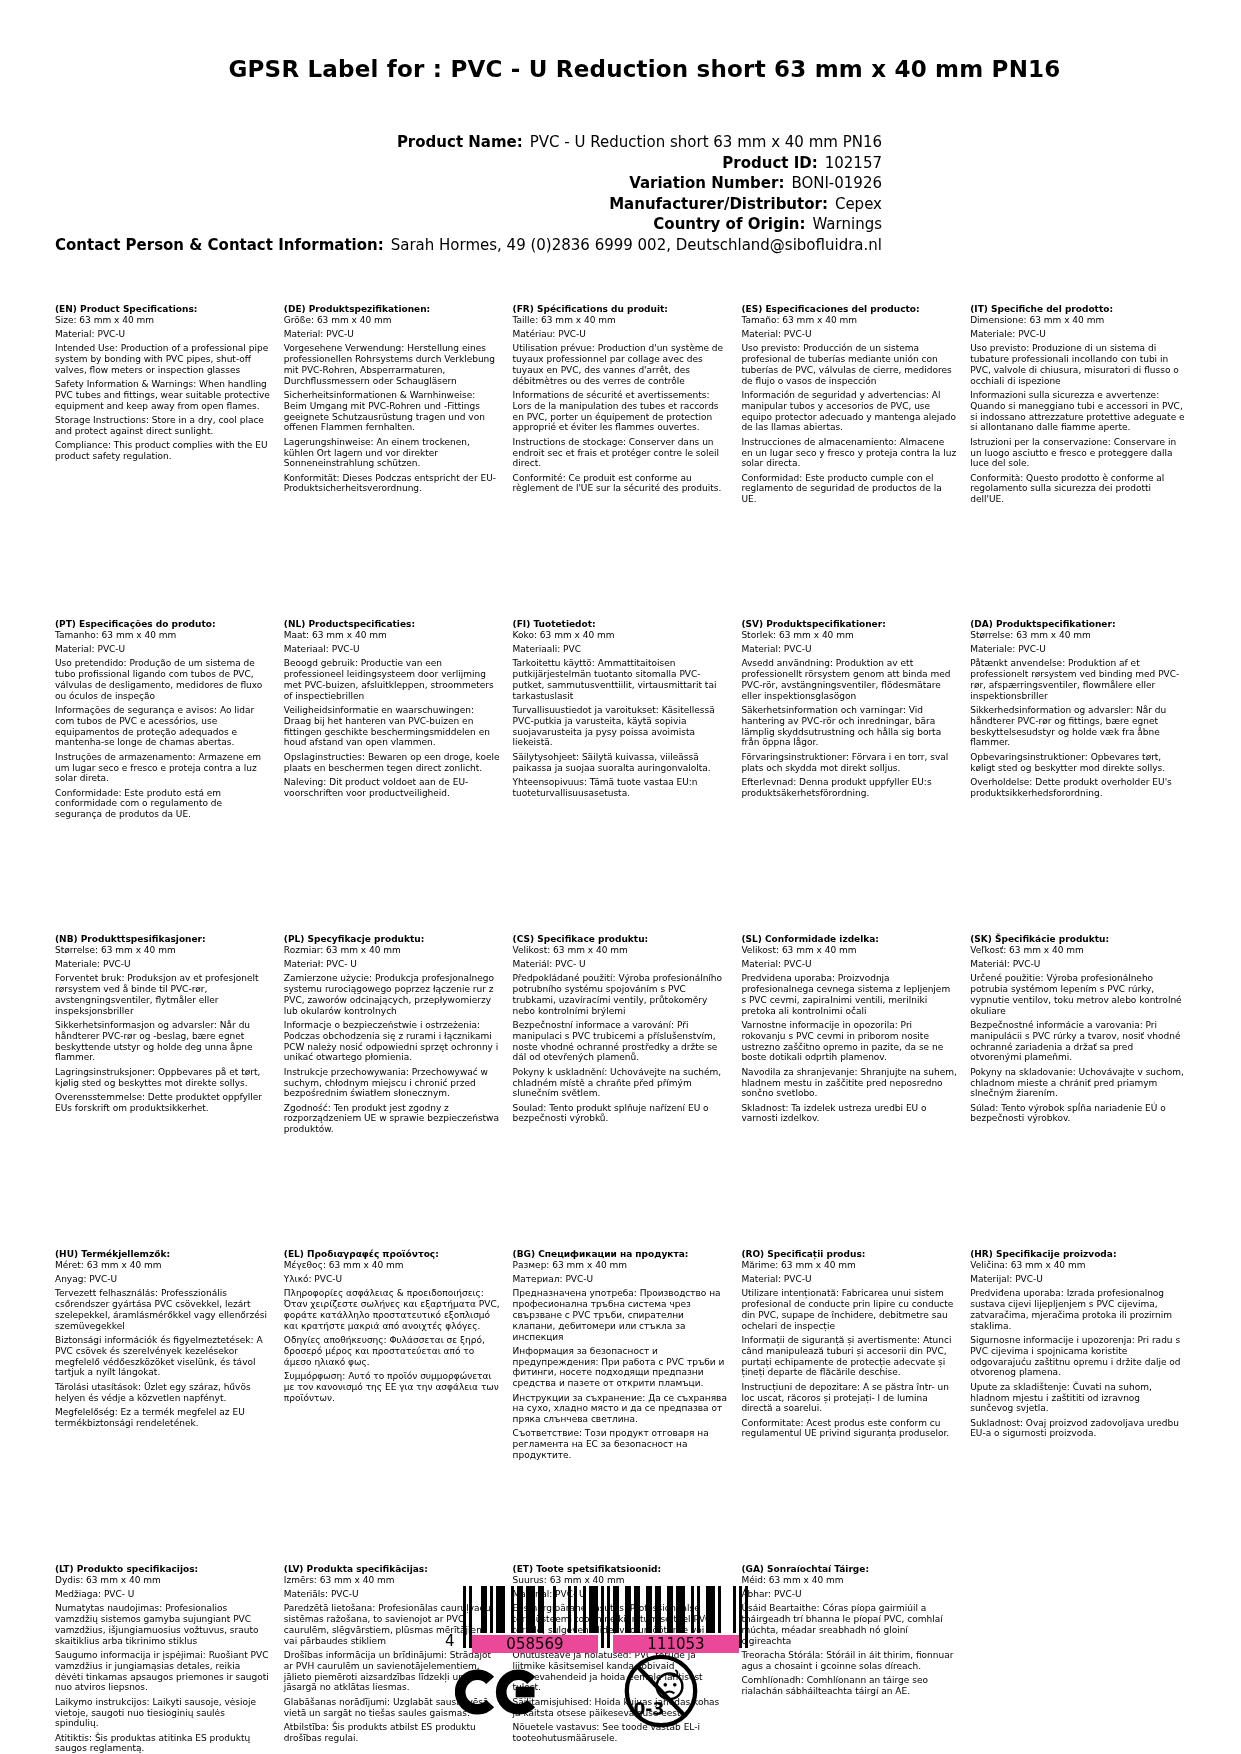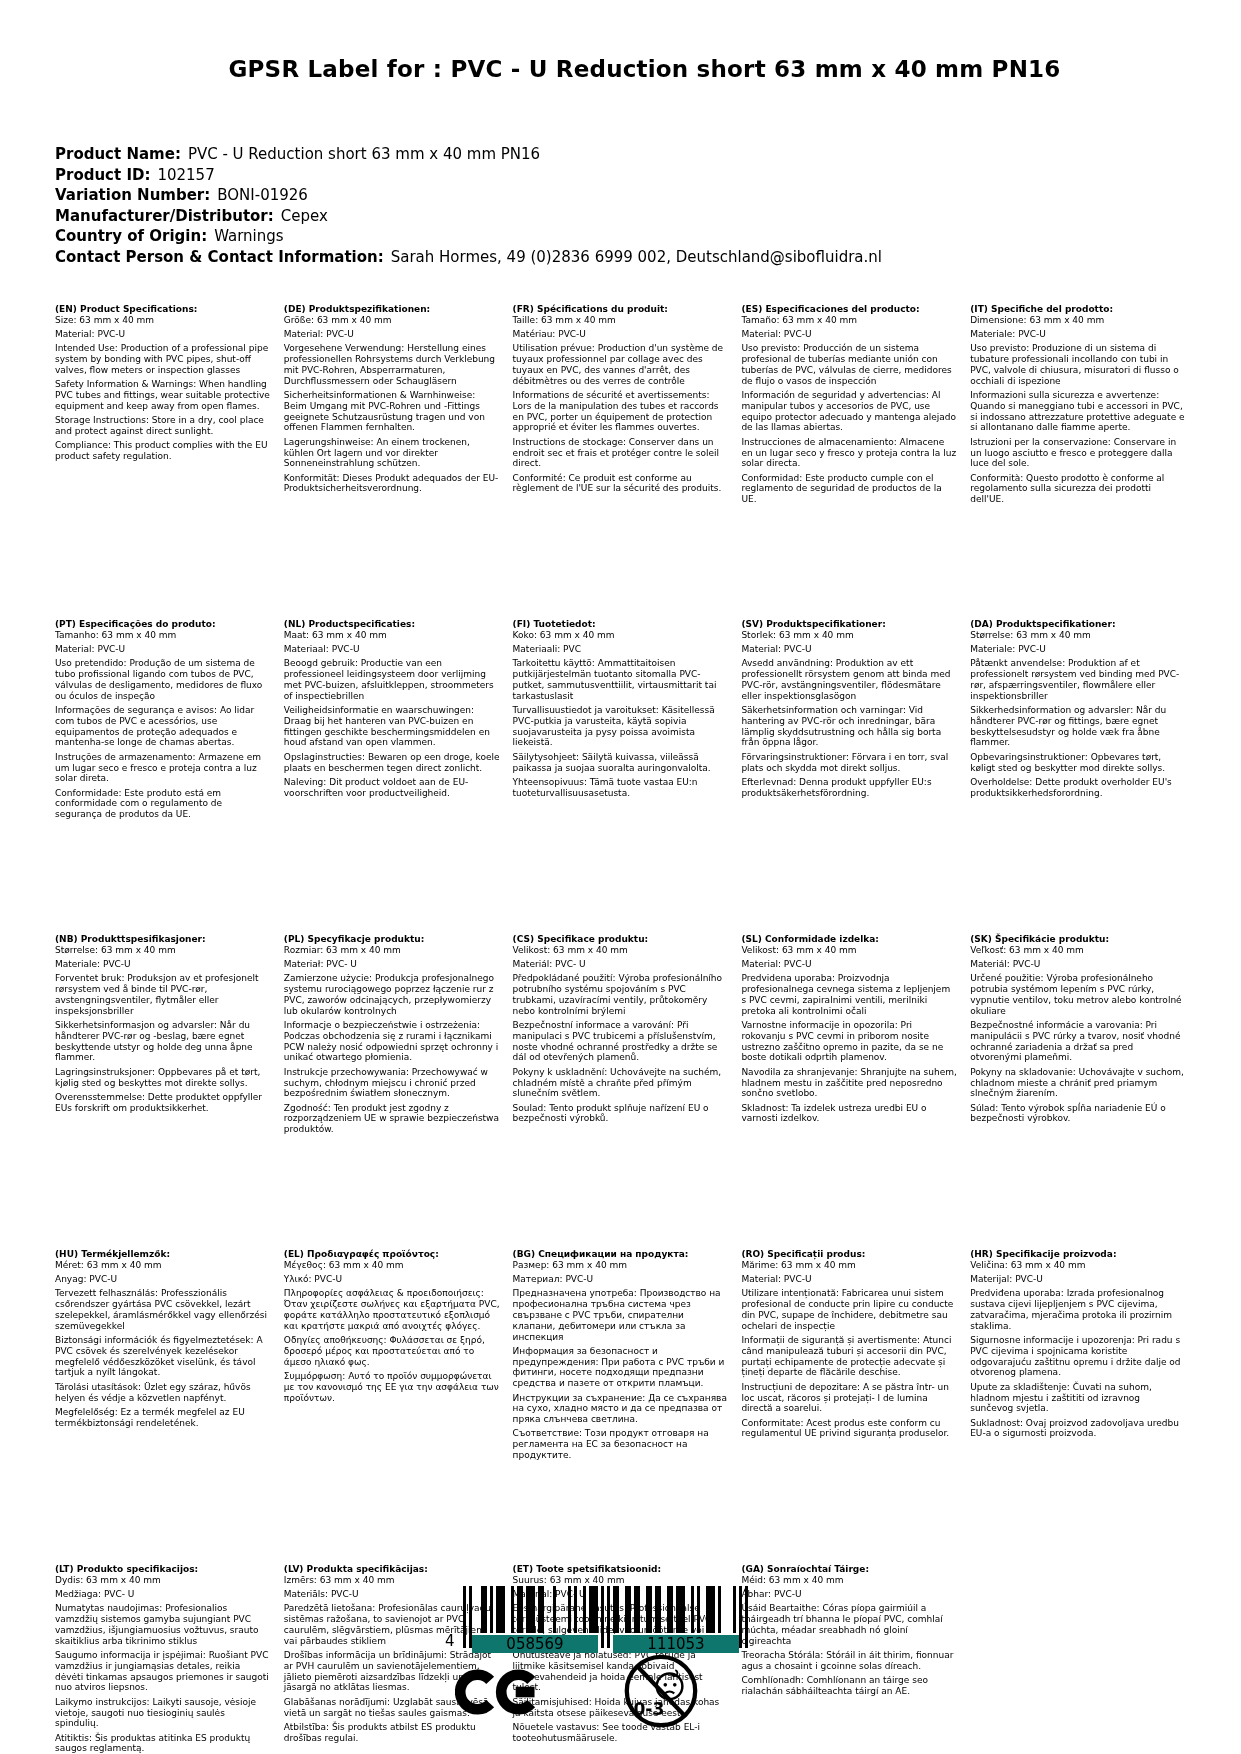--- a/index.html
+++ b/index.html
@@ -4,36 +4,36 @@
 <style>
   html,body { margin:0; padding:0; background:#fff; }
   body {
     width:1241px; height:1754px; position:relative;
     font-family:"DejaVu Sans", sans-serif; color:#000; overflow:hidden;
   }
   .doc-title {
     position:absolute; top:56px; left:0; width:100%;
     text-align:center; font-size:23px; font-weight:bold; letter-spacing:0.2px;padding-left:24px;
   }
-  .info { position:absolute; top:144px; left:55px; font-size:15px; line-height:20.5px; }
+  .info { position:absolute; top:132px; left:55px; font-size:15px; line-height:20.5px;text-align:right; }
   .info-row b { font-weight:bold; margin-right:7px; }
   .spec-grid {
     position:absolute; top:304px; left:55px; width:1131px;
     display:grid; grid-template-columns:repeat(5,1fr); column-gap:13px;
     grid-auto-rows:315px;
   }
   .spec-block { font-size:9px; line-height:1.2; }
   .spec-title { font-weight:bold; font-size:9px; white-space:nowrap; overflow:visible; }
   .spec-par { margin:3.5px 0 0 0; }
   .spec-par:first-of-type { margin-top:0; }
 
   .barcode { position:absolute; left:445px; top:1586px; width:322px; height:68px; }
   .barcode svg { position:absolute; left:18px; top:0; }
   .bc-prefix { position:absolute; left:0; bottom:4px; font-size:15px; }
-  .bc-g1, .bc-g2 { position:absolute; bottom:1px; width:126px; text-align:center; font-size:15px; background:#0f766e; }
+  .bc-g1, .bc-g2 { position:absolute; bottom:1px; width:126px; text-align:center; font-size:15px; background:#ec4899; }
   .bc-g1 { left:27px; }
   .bc-g2 { left:168px; }
 
   .ce-mark { position:absolute; left:455px; top:1661px; }
   .age-warning { position:absolute; left:623px; top:1653px; }
 </style>
 </head>
 <body>
 
 <div class="doc-title">GPSR Label for : PVC - U Reduction short 63 mm x 40 mm PN16</div>
@@ -57,21 +57,21 @@
       <p class="spec-par">Storage Instructions: Store in a dry, cool place and protect against direct sunlight.</p>
       <p class="spec-par">Compliance: This product complies with the EU product safety regulation.</p>
     </div>
     <div class="spec-block">
       <div class="spec-title">(DE) Produktspezifikationen:</div>
       <p class="spec-par">Größe: 63 mm x 40 mm</p>
       <p class="spec-par">Material: PVC-U</p>
       <p class="spec-par">Vorgesehene Verwendung: Herstellung eines professionellen Rohrsystems durch Verklebung mit PVC-Rohren, Absperrarmaturen, Durchflussmessern oder Schaugläsern</p>
       <p class="spec-par">Sicherheitsinformationen &amp; Warnhinweise: Beim Umgang mit PVC-Rohren und -Fittings geeignete Schutzausrüstung tragen und von offenen Flammen fernhalten.</p>
       <p class="spec-par">Lagerungshinweise: An einem trockenen, kühlen Ort lagern und vor direkter Sonneneinstrahlung schützen.</p>
-      <p class="spec-par">Konformität: Dieses Produkt adequados der EU-Produktsicherheitsverordnung.</p>
+      <p class="spec-par">Konformität: Dieses Podczas entspricht der EU-Produktsicherheitsverordnung.</p>
     </div>
     <div class="spec-block">
       <div class="spec-title">(FR) Spécifications du produit:</div>
       <p class="spec-par">Taille: 63 mm x 40 mm</p>
       <p class="spec-par">Matériau: PVC-U</p>
       <p class="spec-par">Utilisation prévue: Production d'un système de tuyaux professionnel par collage avec des tuyaux en PVC, des vannes d'arrêt, des débitmètres ou des verres de contrôle</p>
       <p class="spec-par">Informations de sécurité et avertissements: Lors de la manipulation des tubes et raccords en PVC, porter un équipement de protection approprié et éviter les flammes ouvertes.</p>
       <p class="spec-par">Instructions de stockage: Conserver dans un endroit sec et frais et protéger contre le soleil direct.</p>
       <p class="spec-par">Conformité: Ce produit est conforme au règlement de l'UE sur la sécurité des produits.</p>
     </div>

